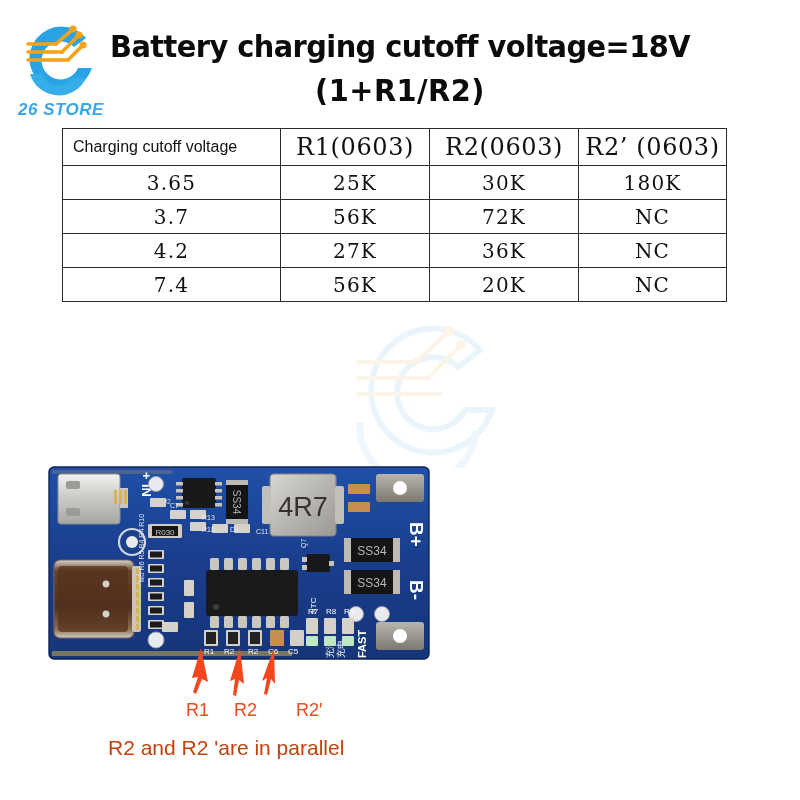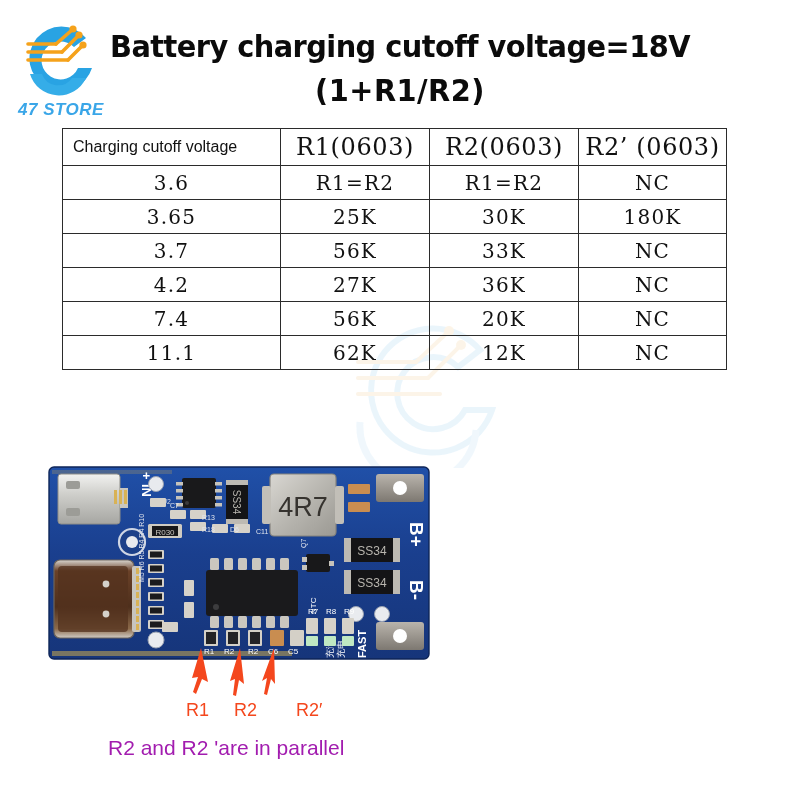--- a/index.html
+++ b/index.html
@@ -150,21 +150,21 @@
     white-space: nowrap;
   }
   #anno-r1  { left: 36px; top: 52px; }
   #anno-r2  { left: 84px; top: 52px; }
   #anno-r2p { left: 146px; top: 52px; }
 
   #parallel-caption {
     position: absolute;
     left: 108px;
     top: 736px;
-    color: #a21caf;
+    color: #c2410c;
     font-size: 21px;
     font-family: "Liberation Sans", sans-serif;
     white-space: nowrap;
     z-index: 4;
   }
 </style>
 </head>
 <body>
 
 <div id="brand-logo">
@@ -180,21 +180,21 @@
         <path d="M46 30 L62 14"></path>
         <path d="M52 38 L66 24"></path>
       </g>
       <g fill="#f5a21b">
         <circle cx="57" cy="7" r="3.6"></circle>
         <circle cx="63" cy="13" r="3.6"></circle>
         <circle cx="67" cy="23" r="3.6"></circle>
       </g>
     </svg>
   </div>
-  <div class="logo-word">47 STORE</div>
+  <div class="logo-word">26 STORE</div>
 </div>
 
 <div id="headline">
   <div class="line line1">Battery charging cutoff voltage=18V</div>
   <div class="line line2">(1+R1/R2)</div>
 </div>
 
 <div id="table-watermark">
   <svg viewBox="0 0 190 150" width="190" height="150">
     <path d="M150 32 A62 62 0 1 0 162 92 L135 92 A36 36 0 1 1 128 49 Z" fill="none" stroke="#bcdff5" stroke-width="6"></path>
@@ -217,53 +217,41 @@
   <table class="spec">
     <tbody>
       <tr class="hdr">
         <td class="c0">Charging cutoff voltage</td>
         <td class="c1">R1(0603)</td>
         <td class="c2">R2(0603)</td>
         <td class="c3">R2’ (0603)</td>
       </tr>
 
       <tr>
-        <td class="c0">3.6</td>
-        <td class="c1">R1=R2</td>
-        <td class="c2">R1=R2</td>
-        <td class="c3">NC</td>
-      </tr>
-      <tr>
         <td class="c0">3.65</td>
         <td class="c1">25K</td>
         <td class="c2">30K</td>
         <td class="c3">180K</td>
       </tr>
       <tr>
         <td class="c0">3.7</td>
         <td class="c1">56K</td>
-        <td class="c2">33K</td>
+        <td class="c2">72K</td>
         <td class="c3">NC</td>
       </tr>
       <tr>
         <td class="c0">4.2</td>
         <td class="c1">27K</td>
         <td class="c2">36K</td>
         <td class="c3">NC</td>
       </tr>
       <tr>
         <td class="c0">7.4</td>
         <td class="c1">56K</td>
         <td class="c2">20K</td>
-        <td class="c3">NC</td>
-      </tr>
-      <tr>
-        <td class="c0">11.1</td>
-        <td class="c1">62K</td>
-        <td class="c2">12K</td>
         <td class="c3">NC</td>
       </tr>
     </tbody>
   </table>
 </div>
 
 <div id="pcb-photo">
   <svg viewBox="0 0 390 202" width="390" height="202">
     <defs>
       <linearGradient id="pcbBlue" x1="0" y1="0" x2="0" y2="1">

